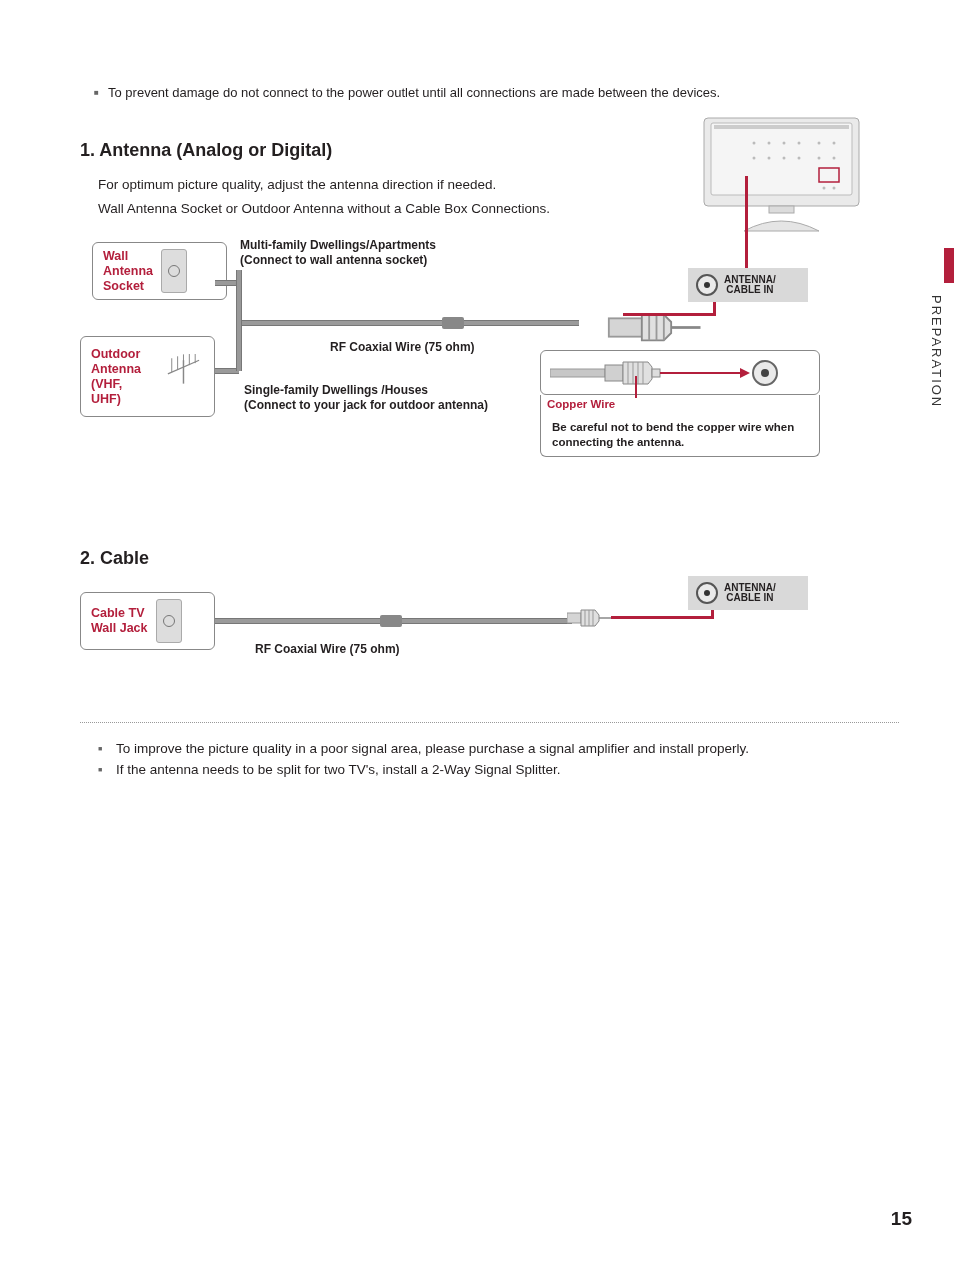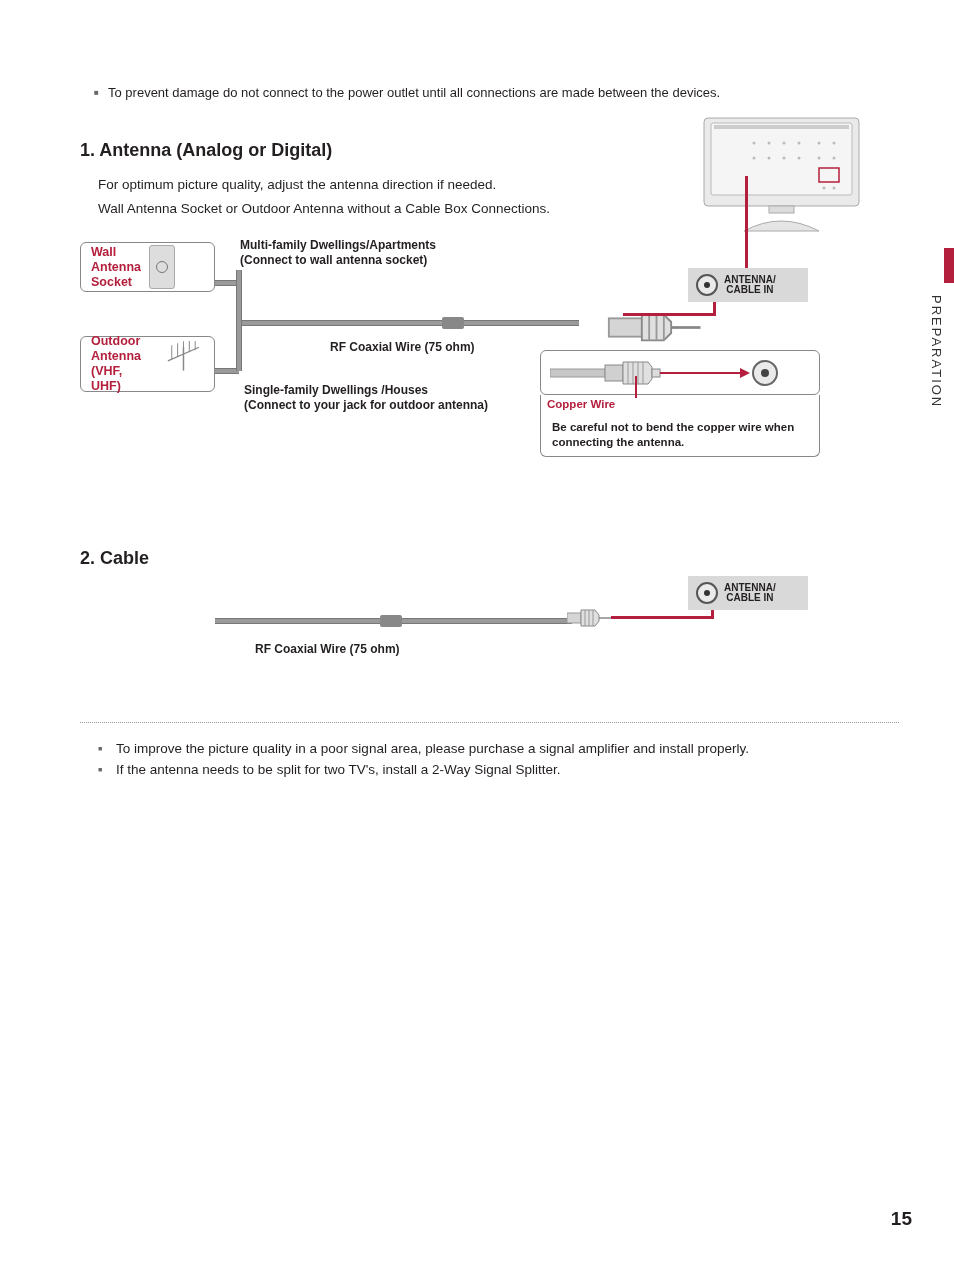--- a/index.html
+++ b/index.html
@@ -269,28 +269,28 @@
       <circle cx="120" cy="45" r="1.5" fill="#bbb"></circle>
         <circle cx="135" cy="45" r="1.5" fill="#bbb"></circle>
       <rect x="120" y="55" width="20" height="14" fill="none" stroke="#b31f3c" stroke-width="1.5"></rect>
       <circle cx="125" cy="75" r="1.5" fill="#bbb"></circle>
         <circle cx="135" cy="75" r="1.5" fill="#bbb"></circle>
 
       <rect x="70" y="93" width="25" height="7" fill="#dcdcdc" stroke="#aaa"></rect>
       <path d="M 45 118 Q 82 98 120 118 Z" fill="#e5e5e5" stroke="#aaa"></path>
     </svg>
 
-    <div class="rbox" style="left:0; top:14px; width:135px; height:50px;">
+    <div class="rbox" style="left:12px; top:14px; width:135px; height:58px;">
       <div class="rbox-label" style="white-space:pre-line;">Wall
 Antenna
 Socket</div>
       <div class="wall-socket"></div>
     </div>
 
-    <div class="rbox" style="left:0; top:108px; width:135px; height:56px;">
+    <div class="rbox" style="left:0; top:108px; width:135px; height:81px;">
       <div class="rbox-label" style="white-space:pre-line;">Outdoor
 Antenna
 (VHF, UHF)</div>
       <svg class="antenna-icon" viewBox="0 0 45 30">
         <line x1="22" y1="30" x2="22" y2="6" stroke="#888" stroke-width="1.5"></line>
         <line x1="6" y1="20" x2="38" y2="6" stroke="#888" stroke-width="1.2"></line>
         <line x1="10" y1="18" x2="10" y2="4" stroke="#888"></line>
         <line x1="16" y1="16" x2="16" y2="2" stroke="#888"></line>
         <line x1="22" y1="13" x2="22" y2="0" stroke="#888"></line>
         <line x1="28" y1="11" x2="28" y2="-1" stroke="#888"></line>
@@ -371,20 +371,25 @@
 
     <div class="copper-note" style="left:472px; top:192px;">Be careful not to bend the copper wire when connecting the antenna.</div>
     <div class="conn-box" style="left:460px; top:167px; width:280px; height:62px; border-top:0; border-radius:0 0 6px 6px;"></div>
 
   </div>
 
   <h2 class="subheading" style="margin-top:40px;">2. Cable</h2>
 
   <div class="diagram-area-2">
 
+    <div class="rbox" style="left:0; top:8px; width:135px; height:58px;">
+      <div class="rbox-label" style="white-space:pre-line;">Cable TV
+Wall Jack</div>
+      <div class="wall-socket"></div>
+    </div>
 
     <div class="cable-line" style="left:135px; top:34px; width:170px;"></div>
     <div style="position:absolute; left:300px; top:31px; width:22px; height:12px; background:#888; border-radius:2px;"></div>
     <div class="cable-line" style="left:322px; top:34px; width:170px;"></div>
 
     <svg style="position:absolute; left:487px; top:20px; width:60px; height:28px;" viewBox="0 0 60 28">
       <rect x="0" y="9" width="14" height="10" fill="#d5d5d5" stroke="#999"></rect>
       <path d="M14 6 L28 6 L32 11 L32 17 L28 22 L14 22 Z" fill="#e0e0e0" stroke="#888"></path>
       <line x1="18" y1="6" x2="18" y2="22" stroke="#999"></line>
       <line x1="22" y1="6" x2="22" y2="22" stroke="#999"></line>

